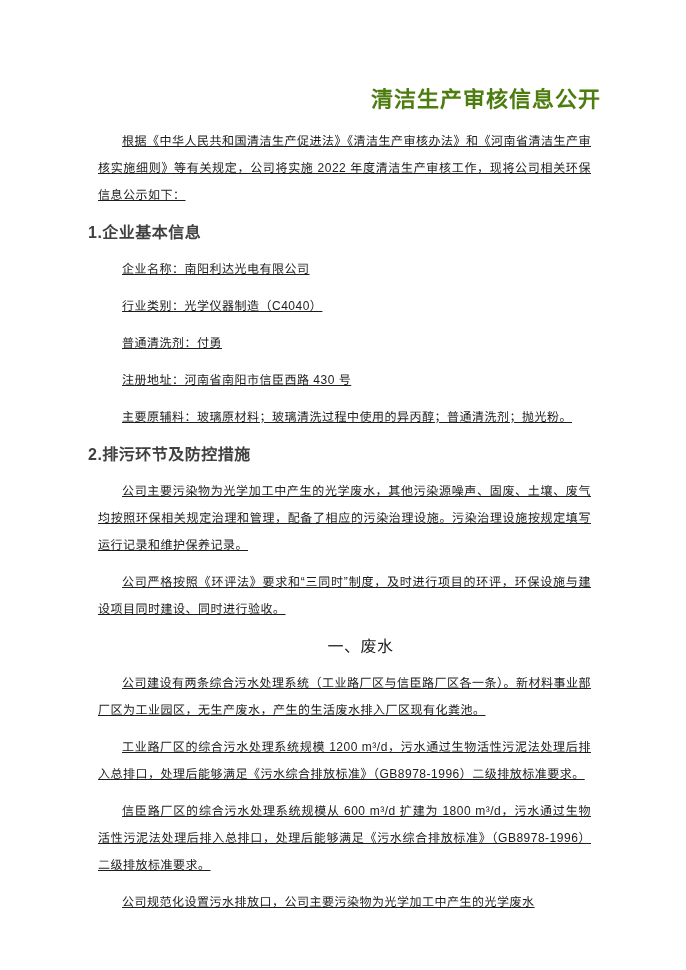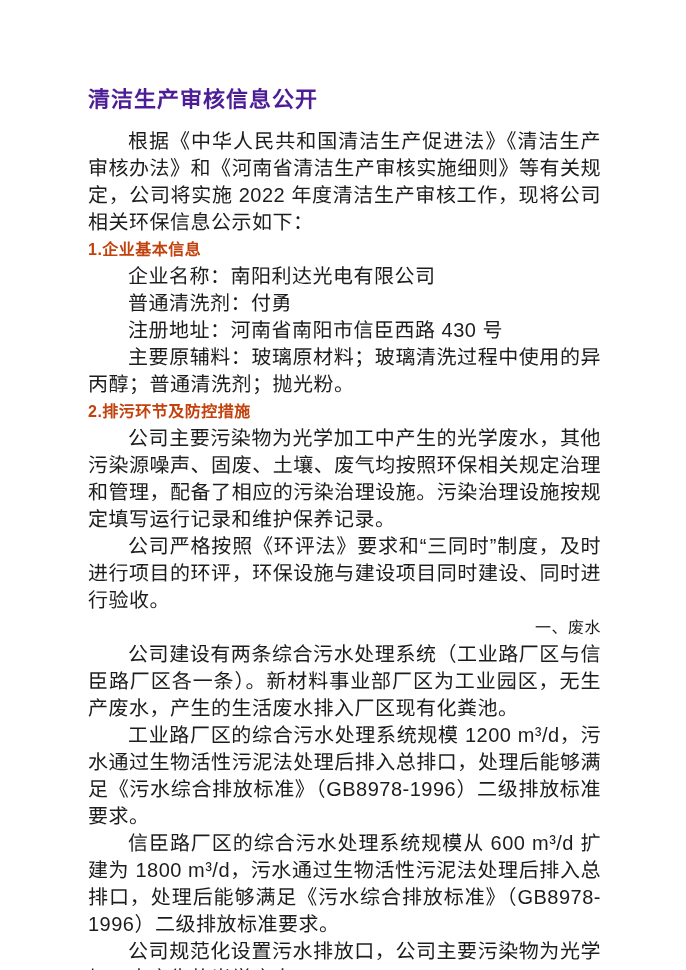--- a/index.html
+++ b/index.html
@@ -19,63 +19,65 @@
     width: 686px;
     height: 970px;
     background: #ffffff;
     padding: 84px 85px 0 88px;
   }
   .doc-title {
     margin: 0 0 12px 0;
     font-size: 22px;
     font-weight: 700;
     line-height: 32px;
-    text-align: left;
+    text-align: right;
     letter-spacing: 1px;
-    color: #4c1d95;
+    color: #4d7c0f;
   }
   .para {
-    margin: 0;
-    font-size: 20px;
+    margin: 10px;
+    font-size: 12px;
     line-height: 27px;
     text-align: justify;
     text-indent: 2em;
     letter-spacing: 0.5px;
     word-break: break-all;
+    text-decoration: underline;
   }
   .sec-heading {
     margin: 0;
     font-size: 16px;
     line-height: 27px;
     font-weight: 700;
     text-indent: 0;
     text-align: left;
     letter-spacing: 0.5px;
-    color: #c2410c;
+    color: #404040;
   }
   .sub-heading {
     margin: 0;
     font-size: 16px;
     line-height: 27px;
     font-weight: 400;
     text-indent: 2em;
-    text-align: right;
+    text-align: center;
     letter-spacing: 0.5px;
   }
 </style>
 </head>
 <body>
 
 <div class="page">
   <h1 class="doc-title">清洁生产审核信息公开</h1>
 
   <p class="para">根据《中华人民共和国清洁生产促进法》《清洁生产审核办法》和《河南省清洁生产审核实施细则》等有关规定，公司将实施 2022 年度清洁生产审核工作，现将公司相关环保信息公示如下：</p>
 
   <p class="sec-heading">1.企业基本信息</p>
   <p class="para">企业名称：南阳利达光电有限公司</p>
+  <p class="para">行业类别：光学仪器制造（C4040）</p>
   <p class="para">普通清洗剂：付勇</p>
   <p class="para">注册地址：河南省南阳市信臣西路 430 号</p>
   <p class="para">主要原辅料：玻璃原材料；玻璃清洗过程中使用的异丙醇；普通清洗剂；抛光粉。</p>
 
   <p class="sec-heading">2.排污环节及防控措施</p>
   <p class="para">公司主要污染物为光学加工中产生的光学废水，其他污染源噪声、固废、土壤、废气均按照环保相关规定治理和管理，配备了相应的污染治理设施。污染治理设施按规定填写运行记录和维护保养记录。</p>
   <p class="para">公司严格按照《环评法》要求和“三同时”制度，及时进行项目的环评，环保设施与建设项目同时建设、同时进行验收。</p>
 
   <p class="sub-heading">一、废水</p>
   <p class="para">公司建设有两条综合污水处理系统（工业路厂区与信臣路厂区各一条）。新材料事业部厂区为工业园区，无生产废水，产生的生活废水排入厂区现有化粪池。</p>

